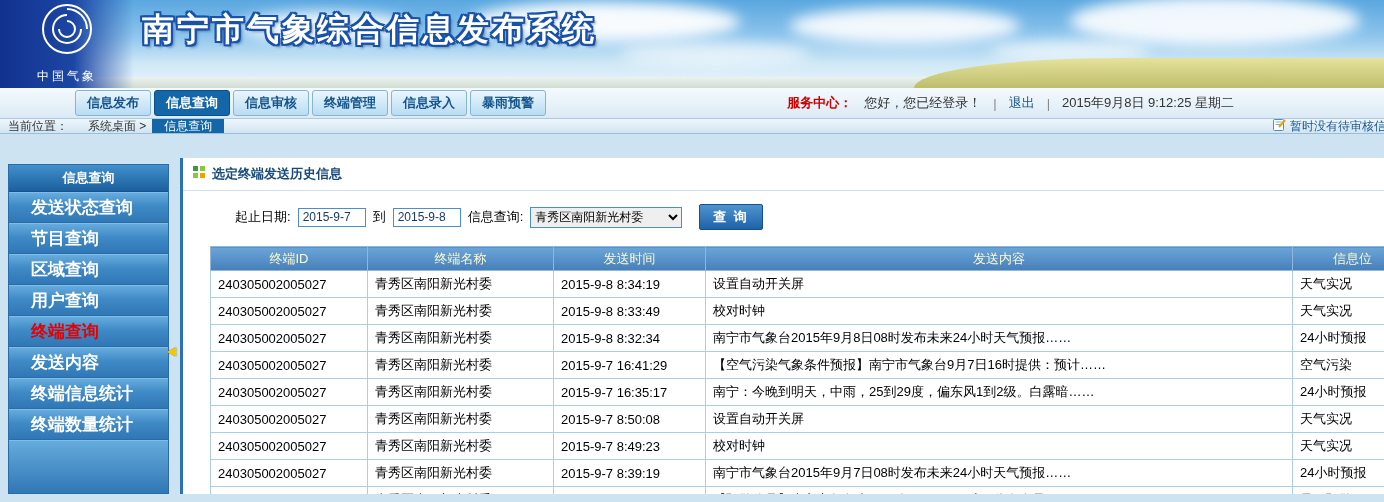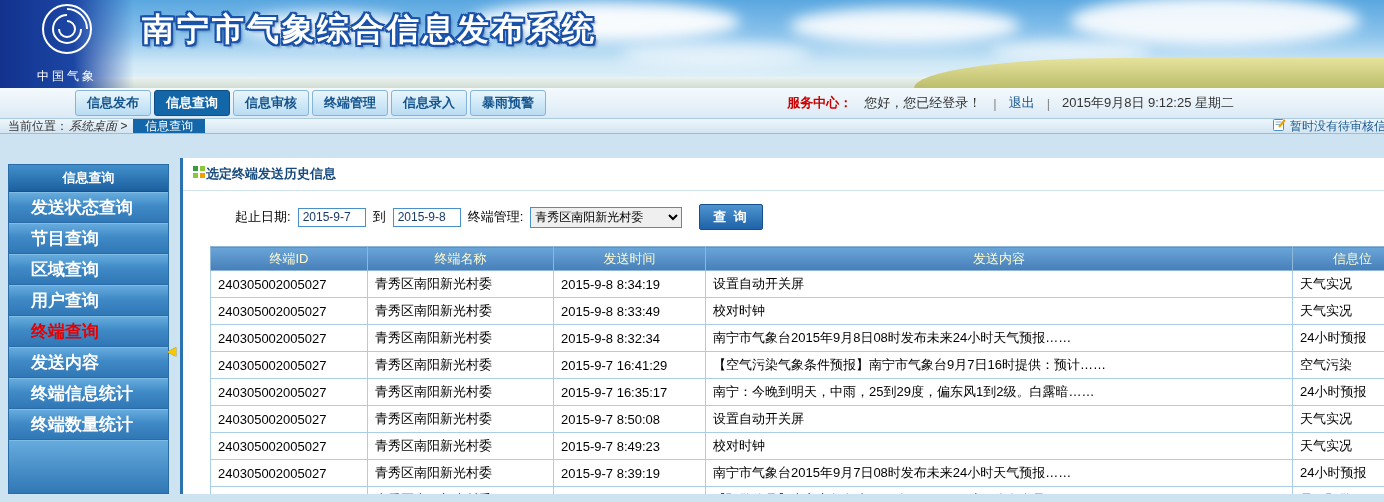--- a/index.html
+++ b/index.html
@@ -67,21 +67,21 @@
                background:linear-gradient(180deg,#66abdd 0%,#3f8ac6 45%,#3077b5 100%);
                border-bottom:1px solid #2a6ca8; border-top:1px solid #7fbce6; }
   .side-item.active { color:#e60000; }
   .side-filler { flex:1; background:linear-gradient(180deg,#66abdd,#3077b5); border-top:1px solid #7fbce6; }
 
   .collapse-arrow { position:absolute; left:167px; top:210px; color:#f8c800; font-size:12px;
                     text-shadow:0 0 1px #7a5c00; cursor:pointer; }
 
   .main-panel { position:absolute; left:180px; top:24px; right:0; bottom:0; background:#fff;
                 border-left:3px solid #2a72b0; overflow:hidden; }
-  .section-header { display:flex; align-items:center; padding:7px 10px;
+  .section-header { display:flex; align-items:center; gap:6px; padding:7px 10px;
                     border-bottom:1px solid #cfe2f0; color:#174a7c; font-weight:bold; font-size:13px; }
   .filter-row { display:flex; align-items:center; gap:7px; padding:13px 0 10px 52px;
                 font-size:13px; color:#000; white-space:nowrap; }
   .date-input { width:68px; height:19px; border:1px solid #4a90c8; font-size:12px;
                 padding:0 4px; color:#1a3a6a; font-family:inherit; }
   .terminal-select { width:152px; height:21px; border:1px solid #4a90c8; font-size:12px;
                      color:#000; font-family:inherit; }
   .query-btn { margin-left:10px; padding:3px 13px; font-size:13px; font-weight:bold; color:#fff;
                background:linear-gradient(180deg,#4d94cf,#1f62a8); border:1px solid #16508e;
                border-radius:2px; cursor:pointer; font-family:inherit; letter-spacing:2px; }
@@ -136,21 +136,21 @@
       <span>您好，您已经登录！</span>
       <span class="sep">|</span>
       <a class="logout-link">退出</a>
       <span class="sep">|</span>
       <span>2015年9月8日  9:12:25  星期二</span>
     </div>
   </div>
 
   <div class="breadcrumb-bar">
     <span>当前位置：</span>
-    <span style="margin-left:1px;font-style:italic;">系统桌面 &gt;</span>
+    <span style="margin-left:20px;">系统桌面 &gt;</span>
     <span class="bc-current">信息查询</span>
     <div class="notice">
       <span>
         <svg width="13" height="13" viewBox="0 0 13 13">
           <rect x="0.5" y="1.5" width="10" height="11" fill="#fff" stroke="#4a90c8" rx="1"></rect>
           <line x1="2.5" y1="4" x2="8.5" y2="4" stroke="#7fb0d4"></line>
           <line x1="2.5" y1="6.5" x2="8.5" y2="6.5" stroke="#7fb0d4"></line>
           <line x1="12" y1="2" x2="6" y2="9" stroke="#f0a000" stroke-width="2"></line>
         </svg>
       </span>
@@ -188,21 +188,21 @@
           </svg>
         </span>
         <span>选定终端发送历史信息</span>
       </div>
 
       <div class="filter-row">
         <span>起止日期:</span>
         <input class="date-input" type="text" value="2015-9-7" style="">
         <span>到</span>
         <input class="date-input" type="text" value="2015-9-8" style="">
-        <span>终端管理:</span>
+        <span>信息查询:</span>
         <select class="terminal-select">
           <option>青秀区南阳新光村委</option>
         </select>
         <button class="query-btn">查 询</button>
       </div>
 
       <div class="table-wrap">
         <table class="history">
           <colgroup>
             <col style="width:157px">

